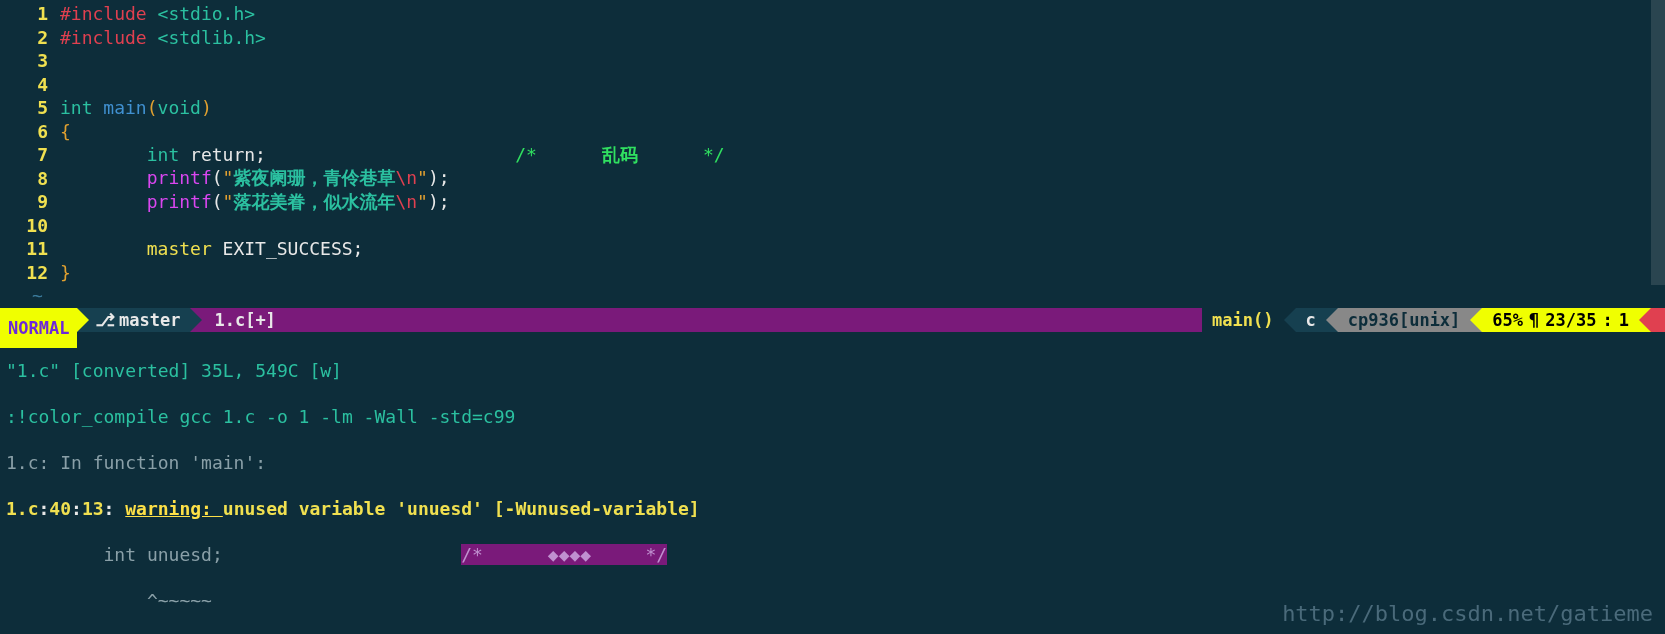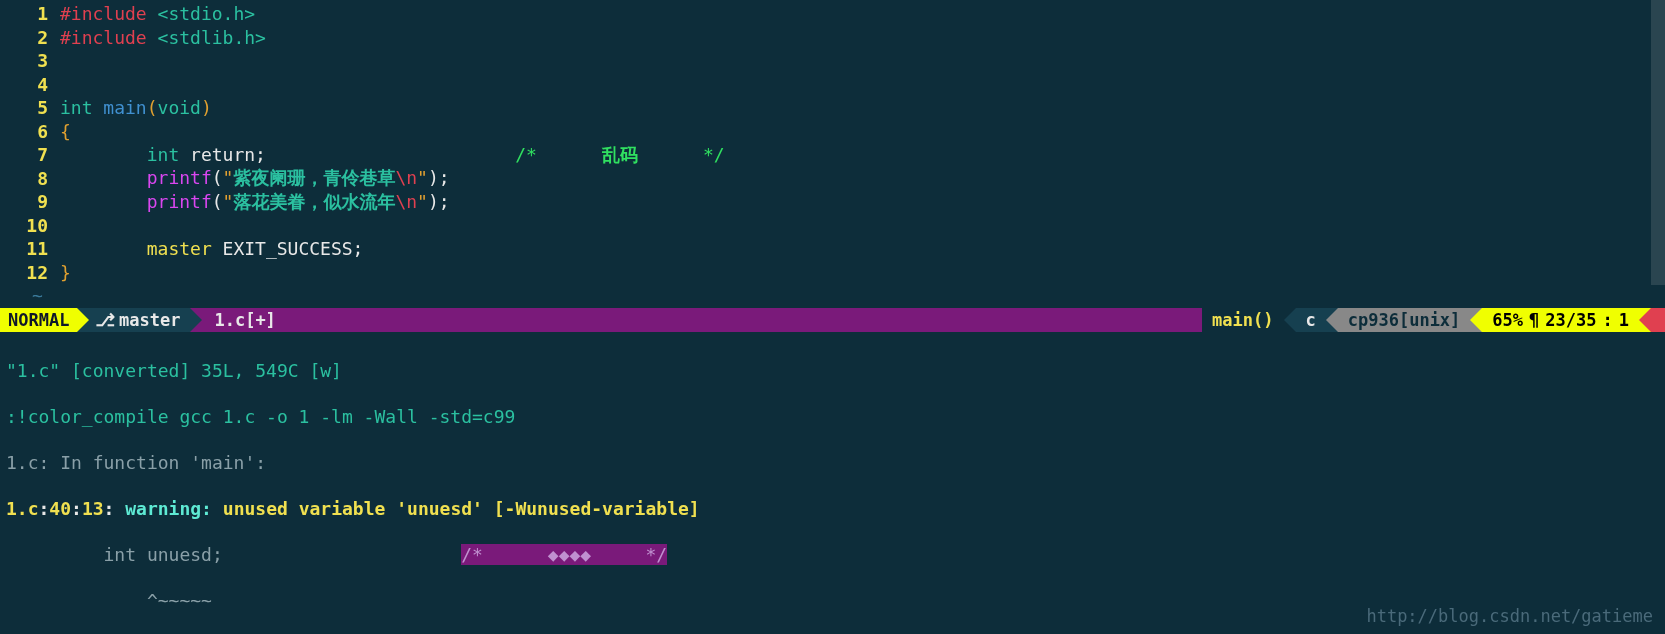--- a/index.html
+++ b/index.html
@@ -56,24 +56,24 @@
 
 .statusbar {
   display: flex;
   height: 24px;
   align-items: stretch;
   font-weight: bold;
   font-size: 17px;
 }
 .sb-mode {
   background: #f0ff00;
-  color: #0f172a;
-  padding: 2px 8px;
-  display: flex;
-  align-items: flex-start;
+  color: #6d28d9;
+  padding: 20px 8px;
+  display: flex;
+  align-items: center;
 }
 .sb-branch {
   background: #164050;
   color: #e8e8e8;
   padding: 2px 10px 2px 6px;
   display: flex;
   align-items: center;
   gap: 4px;
 }
 .sb-file {
@@ -138,29 +138,29 @@
 
 .output {
   padding: 4px 6px;
   color: #8aa0a8;
   line-height: 23px;
   white-space: pre;
 }
 .out-teal { color: #2bc0a0; }
 .out-yellow { color: #f0e050; font-weight: bold; }
 .out-white { color: #e8e8e8; font-weight: bold; }
-.out-purple { color: #5eead4; font-weight: bold; }
+.out-purple { color: #fde047; font-weight: bold; text-decoration: underline; }
 .out-hl { background: #7a1a7a; color: #c090d0; }
 
 .watermark {
   position: absolute;
   right: 12px;
   bottom: 8px;
   color: #4a6a7a;
-  font-size: 17px;
+  font-size: 22px;
 }
 </style>
 </head>
 <body>
 
 <div class="editor">
   <div class="scrollbar"></div>
   <div id="code-lines">
       <div class="line"><span class="lineno">1</span><span class="code"><span class="preproc">#include </span><span class="incfile">&lt;stdio.h&gt;</span></span></div>
       <div class="line"><span class="lineno">2</span><span class="code"><span class="preproc">#include </span><span class="incfile">&lt;stdlib.h&gt;</span></span></div>

